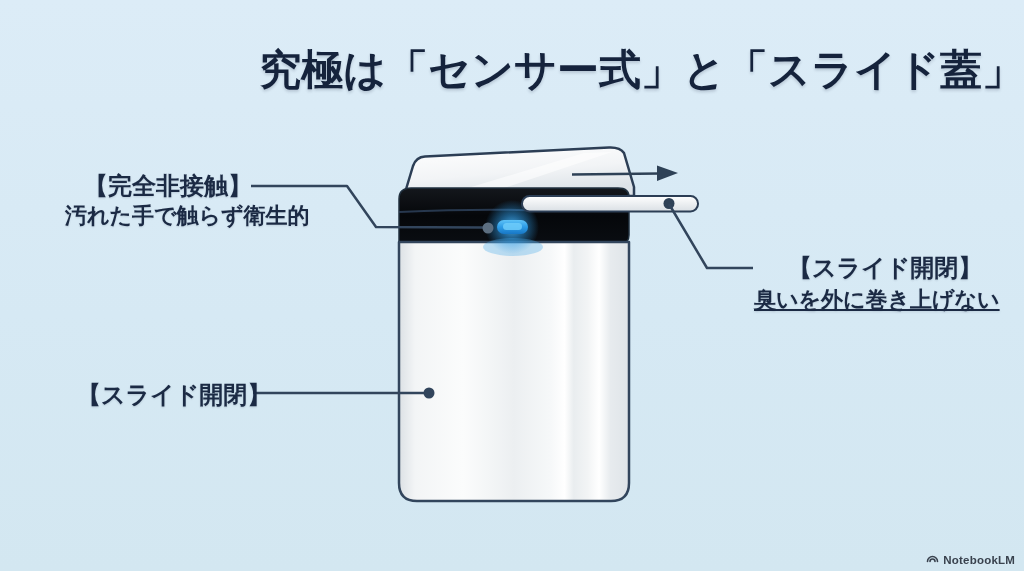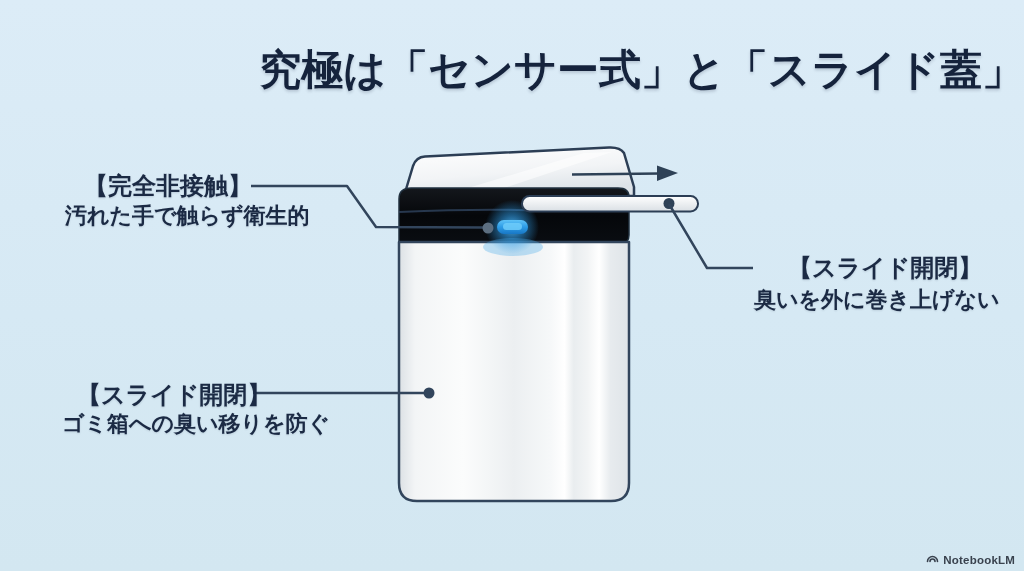--- a/index.html
+++ b/index.html
@@ -30,21 +30,21 @@
   }
   .ann-desc{
     position:absolute;
     font-size:22px;font-weight:700;color:#1b2a44;
     text-shadow:0 1px 2px rgba(20,35,60,.12);
     white-space:nowrap;
   }
   .contactless-heading{left:84px;top:170px;}
   .contactless-desc{left:65px;top:201px;}
   .slide-heading{left:788px;top:252px;}
-  .slide-desc{left:754px;top:285px;}
+  .slide-desc{left:754px;top:285px;text-decoration:underline;}
   .stainless-heading{left:77px;top:379px;}
   .stainless-desc{left:62px;top:409px;}
   .illustration{position:absolute;left:0;top:0;}
   .footer-brand{
     position:absolute;right:9px;bottom:5px;
     display:flex;align-items:center;gap:4px;
     color:#39424e;font-size:11.5px;font-weight:600;
     letter-spacing:.2px;
     justify-content:center;
   }
@@ -140,21 +140,20 @@
 
   <div class="title">究極は「センサー式」と「スライド蓋」</div>
 
   <div class="ann-heading contactless-heading">【完全非接触】</div>
   <div class="ann-desc contactless-desc">汚れた手で触らず衛生的</div>
 
   <div class="ann-heading slide-heading">【スライド開閉】</div>
   <div class="ann-desc slide-desc">臭いを外に巻き上げない</div>
 
   <div class="ann-heading stainless-heading">【スライド開閉】</div>
-  <div class="ann-desc stainless-desc">ゴミ箱への臭い移りを防ぐ</div>
 
   <div class="footer-brand">
     <svg width="13" height="13" viewBox="0 0 13 13">
       <path d="M1.5 8.5 A 5 5 0 0 1 11.5 8.5" fill="none" stroke="#39424e" stroke-width="1.6" stroke-linecap="round"></path>
       <path d="M4 8.5 A 2.5 2.5 0 0 1 9 8.5" fill="none" stroke="#39424e" stroke-width="1.6" stroke-linecap="round"></path>
     </svg>
     <span>NotebookLM</span>
   </div>
 
 </div>

